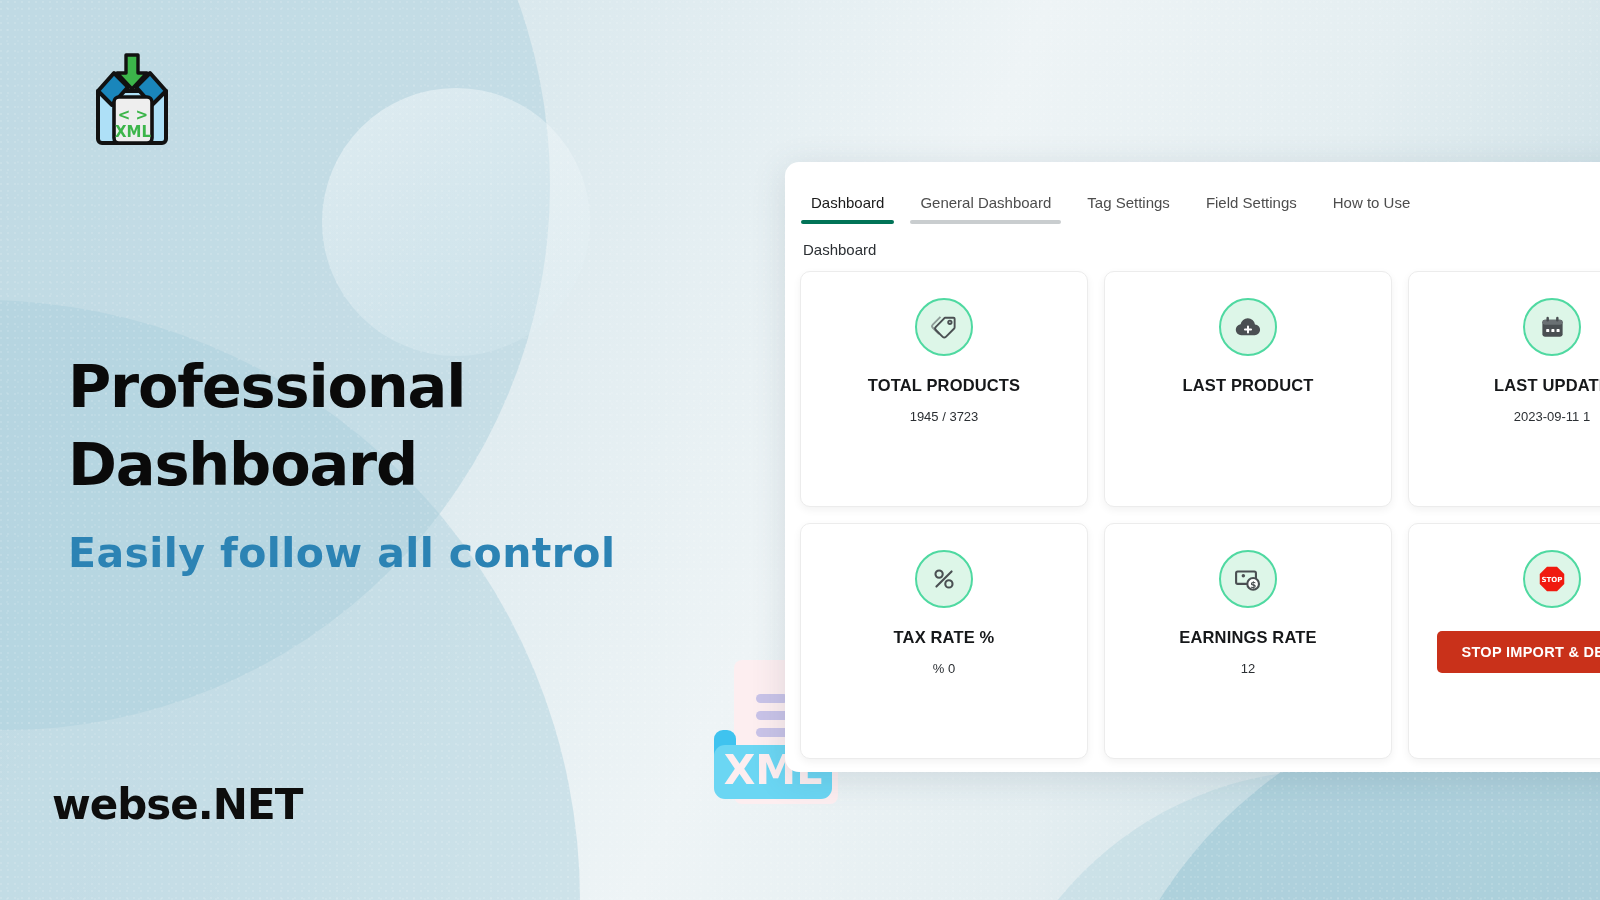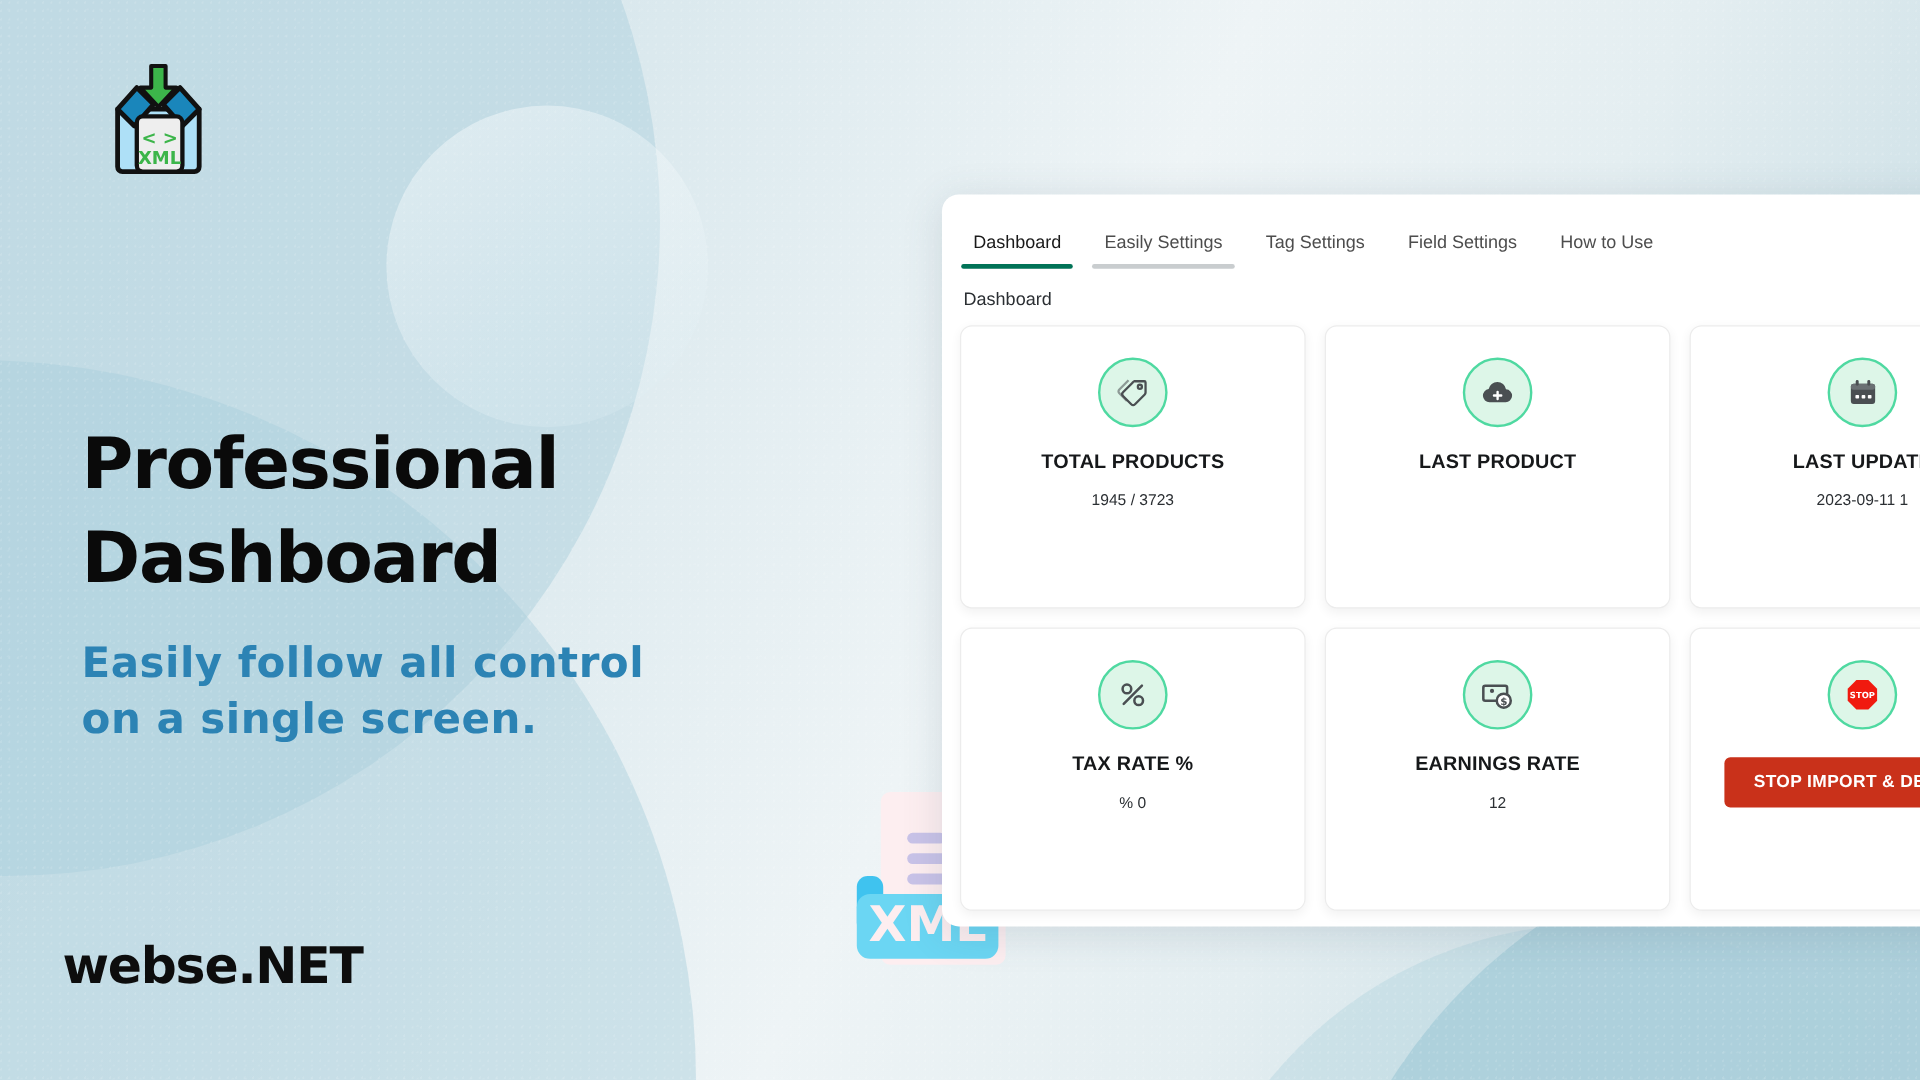--- a/index.html
+++ b/index.html
@@ -74,21 +74,21 @@
   .hero-title {
     font-size: 59px;
     line-height: 78px;
     font-weight: 700;
     color: #0a0a0a;
     letter-spacing: -1.2px;
     font-family: "DejaVu Sans", sans-serif;
   }
   .hero-sub {
     margin-top: 26px;
-    font-size: 35px;
+    font-size: 41px;
     line-height: 47px;
     font-weight: 700;
     color: #2c83b4;
     letter-spacing: .4px;
     font-family: "DejaVu Sans", sans-serif;
   }
 
   
   .wordmark {
     position: absolute; left: 52px; top: 780px;
@@ -220,21 +220,20 @@
       <rect x="30" y="50" width="38" height="46" rx="5" fill="#eeeeee" stroke="#111" stroke-width="3.6"></rect>
       <text x="49" y="90" font-family="DejaVu Sans, sans-serif" font-size="15" font-weight="700" fill="#3cb54a" text-anchor="middle">XML</text>
       <text x="49" y="73" font-family="DejaVu Sans, sans-serif" font-size="15" font-weight="700" fill="#3cb54a" text-anchor="middle">&lt; &gt;</text>
     </svg>
   </div>
 
   <div class="hero">
     <div class="hero-title">Professional</div>
     <div class="hero-title">Dashboard</div>
     <div class="hero-sub">Easily  follow  all  control</div>
-    <div class="hero-sub" style="margin-top:0">on  a  single  screen.</div>
   </div>
 
   <div class="wordmark">webse.NET</div>
 
   <div class="xml-illo">
     <svg viewBox="0 0 148 165" width="148" height="165">
       <path d="M30 10 h70 l26 26 v110 a8 8 0 0 1 -8 8 H30 a8 8 0 0 1 -8 -8 V18 a8 8 0 0 1 8 -8 z" fill="#fdeef0"></path>
       <path d="M100 10 l26 26 h-26 z" fill="#e9e3f5"></path>
       <rect x="44" y="44" width="32" height="9" rx="4.5" fill="#c9c3e8"></rect>
       <rect x="44" y="61" width="62" height="9" rx="4.5" fill="#c9c3e8"></rect>
@@ -246,21 +245,21 @@
   </div>
 
   <div class="panel">
 
     <div class="tabs">
       <div class="tab active">
         <span>Dashboard</span>
         <span class="tab-underline"></span>
       </div>
       <div class="tab secondary">
-        <span>Easily Settings</span>
+        <span>General Dashboard</span>
         <span class="tab-underline"></span>
       </div>
       <div class="tab">
         <span>Tag Settings</span>
       </div>
       <div class="tab">
         <span>Field Settings</span>
       </div>
       <div class="tab">
         <span>How to Use</span>

